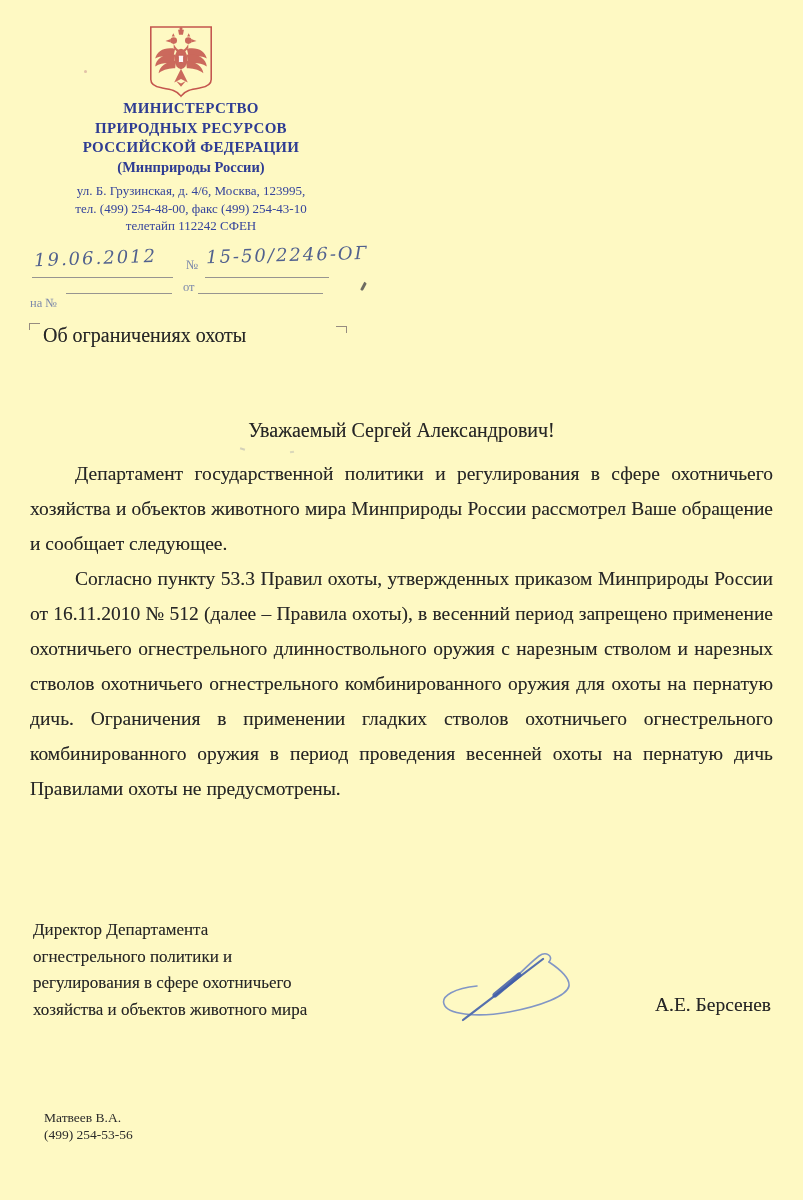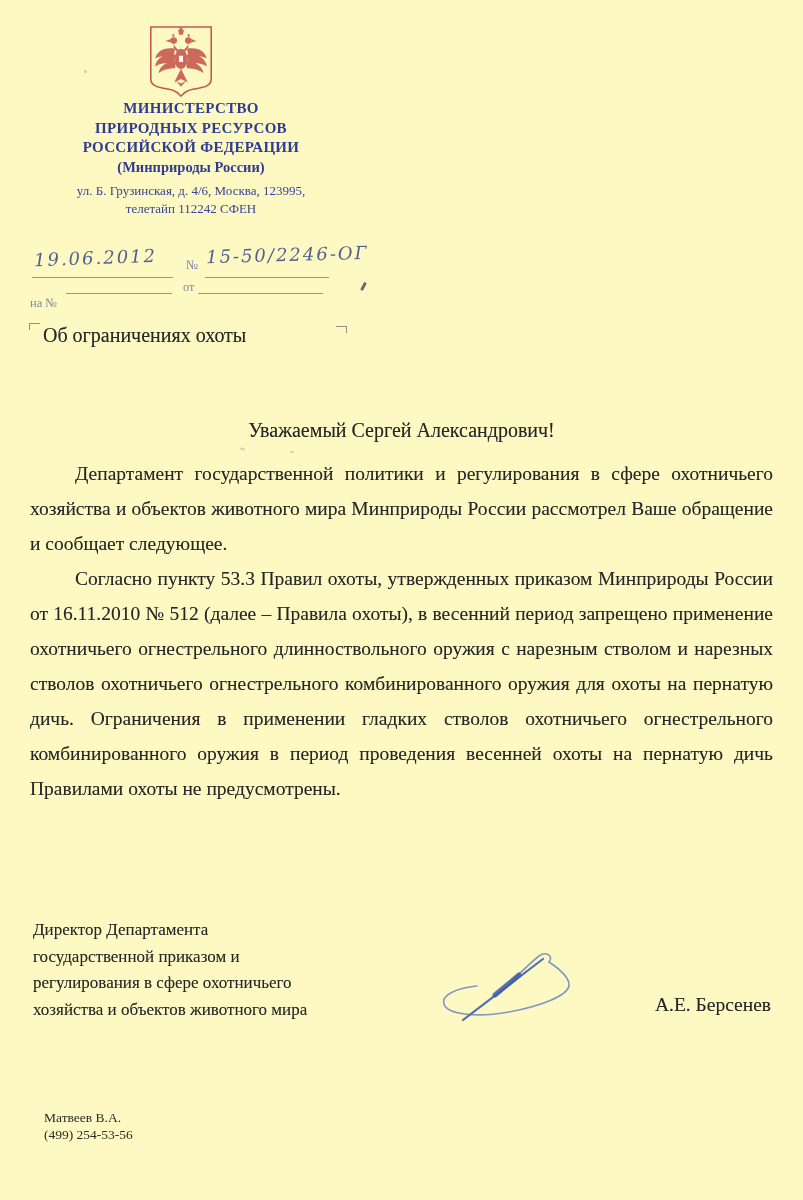--- a/index.html
+++ b/index.html
@@ -114,20 +114,21 @@
     <rect x="31.3" y="32" width="5.4" height="7.5" rx="1.2" fill="#fdf6f5" stroke="#c4564e" stroke-width="0.9"></rect>
   </svg>
 
   <div class="letterhead-text">
     <div class="ministry-line">МИНИСТЕРСТВО</div>
     <div class="ministry-line">ПРИРОДНЫХ РЕСУРСОВ</div>
     <div class="ministry-line">РОССИЙСКОЙ ФЕДЕРАЦИИ</div>
     <div class="ministry-short">(Минприроды России)</div>
     <div class="address-block">
       <div class="address-line">ул. Б. Грузинская, д. 4/6, Москва, 123995,</div>
+      <div class="address-line">тел. (499) 254-48-00, факс (499) 254-43-10</div>
       <div class="address-line">телетайп 112242 СФЕН</div>
     </div>
   </div>
 
   <div class="hw hw-date">19.06.2012</div>
   <div class="uline ul-a"></div>
   <div class="ref-label lbl-num">№</div>
   <div class="hw hw-num">15-50/2246-ОГ</div>
   <div class="uline ul-b"></div>
   <div class="ref-label lbl-na">на №</div>
@@ -140,21 +141,21 @@
   <div class="corner corner-r"></div>
 
   <div class="salutation">Уважаемый Сергей Александрович!</div>
   <div class="body-text">
     <p>Департамент государственной политики и регулирования в сфере охотничьего хозяйства и объектов животного мира Минприроды России рассмотрел Ваше обращение и сообщает следующее.</p>
     <p>Согласно пункту 53.3 Правил охоты, утвержденных приказом Минприроды России от 16.11.2010 № 512 (далее – Правила охоты), в весенний период запрещено применение охотничьего огнестрельного длинноствольного оружия с нарезным стволом и нарезных стволов охотничьего огнестрельного комбинированного оружия для охоты на пернатую дичь. Ограничения в применении гладких стволов охотничьего огнестрельного комбинированного оружия в период проведения весенней охоты на пернатую дичь Правилами охоты не предусмотрены.</p>
   </div>
 
   <div class="sig-title">
     <div>Директор Департамента</div>
-    <div>государственной приказом и</div>
+    <div>огнестрельного политики и</div>
     <div>регулирования в сфере охотничьего</div>
     <div>хозяйства и объектов животного мира</div>
   </div>
 
   <svg class="sig-scribble" viewBox="0 0 140 76" aria-hidden="true">
     <path d="M 40,38 C 18,40 4,48 7,56 C 10,66 38,70 72,64 C 104,58 130,48 132,38 C 133,30 124,22 112,14" fill="none" stroke="#8296c5" stroke-width="1.6" stroke-linecap="round"></path>
     <path d="M 112,14 C 117,8 109,3 102,8 C 94,14 84,24 68,40" fill="none" stroke="#8296c5" stroke-width="1.6" stroke-linecap="round"></path>
     <path d="M 26,72 L 106,11" fill="none" stroke="#5570ae" stroke-width="2.2" stroke-linecap="round"></path>
     <path d="M 58,47 L 82,27" fill="none" stroke="#3f5ca8" stroke-width="5" stroke-linecap="round" opacity="0.85"></path>
   </svg>

